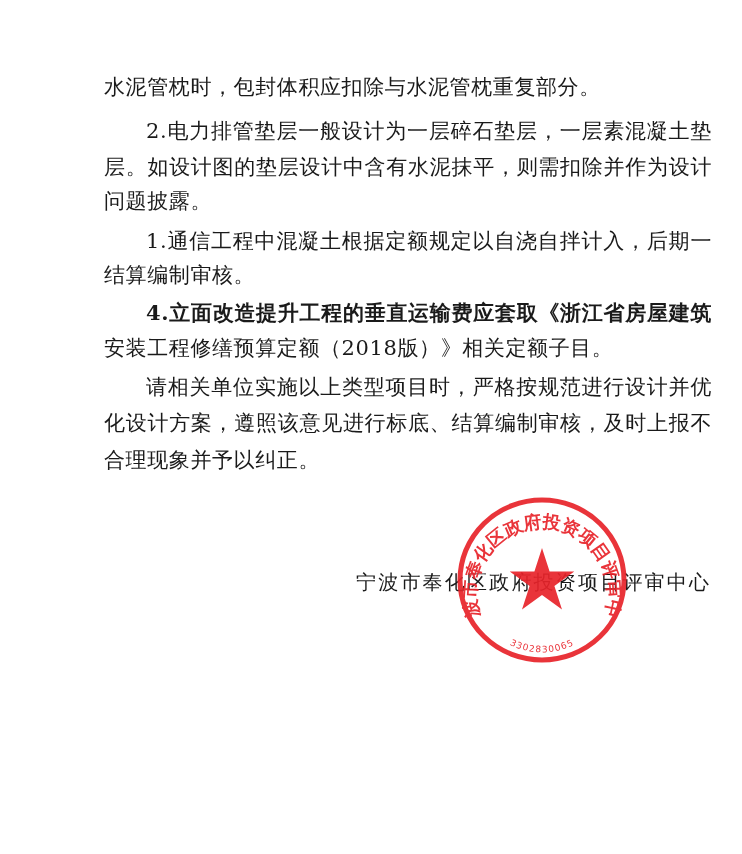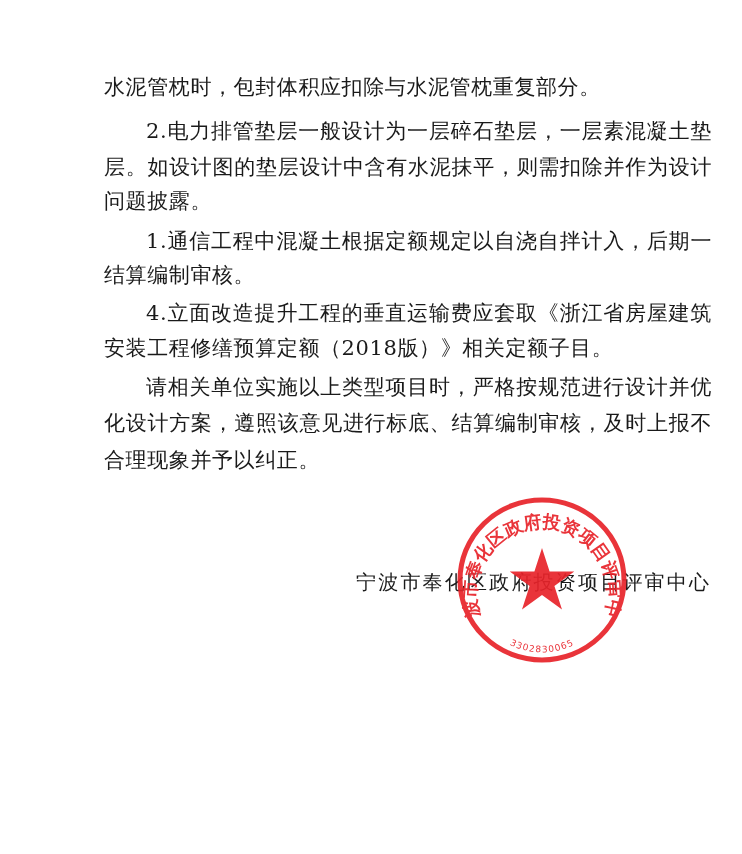--- a/index.html
+++ b/index.html
@@ -61,21 +61,21 @@
 
   <div class="line last" style="top:74px;">水泥管枕时，包封体积应扣除与水泥管枕重复部分。</div>
 
   <div class="line indent" style="top:118px;">2.电力排管垫层一般设计为一层碎石垫层，一层素混凝土垫</div>
   <div class="line" style="top:154px;font-family:Liberation Serif, serif;">层。如设计图的垫层设计中含有水泥抹平，则需扣除并作为设计</div>
   <div class="line last" style="top:188px;">问题披露。</div>
 
   <div class="line indent" style="top:228px;">1.通信工程中混凝土根据定额规定以自浇自拌计入，后期一</div>
   <div class="line last" style="top:262px;">结算编制审核。</div>
 
-  <div class="line indent" style="top:300px;">4.立面改造提升工程的垂直运输费应套取《浙江省房屋建筑</div>
+  <div class="line indent" style="top:300px;font-weight:bold;">4.立面改造提升工程的垂直运输费应套取《浙江省房屋建筑</div>
   <div class="line last" style="top:335px;">安装工程修缮预算定额（2018版）》相关定额子目。</div>
 
   <div class="line indent" style="top:374px;">请相关单位实施以上类型项目时，严格按规范进行设计并优</div>
   <div class="line" style="top:410px;">化设计方案，遵照该意见进行标底、结算编制审核，及时上报不</div>
   <div class="line last" style="top:447px;">合理现象并予以纠正。</div>
 
   <div class="sig org">宁波市奉化区政府投资项目评审中心</div>
 
   <svg class="seal" viewBox="0 0 200 176" xmlns="http://www.w3.org/2000/svg">
     <defs>

